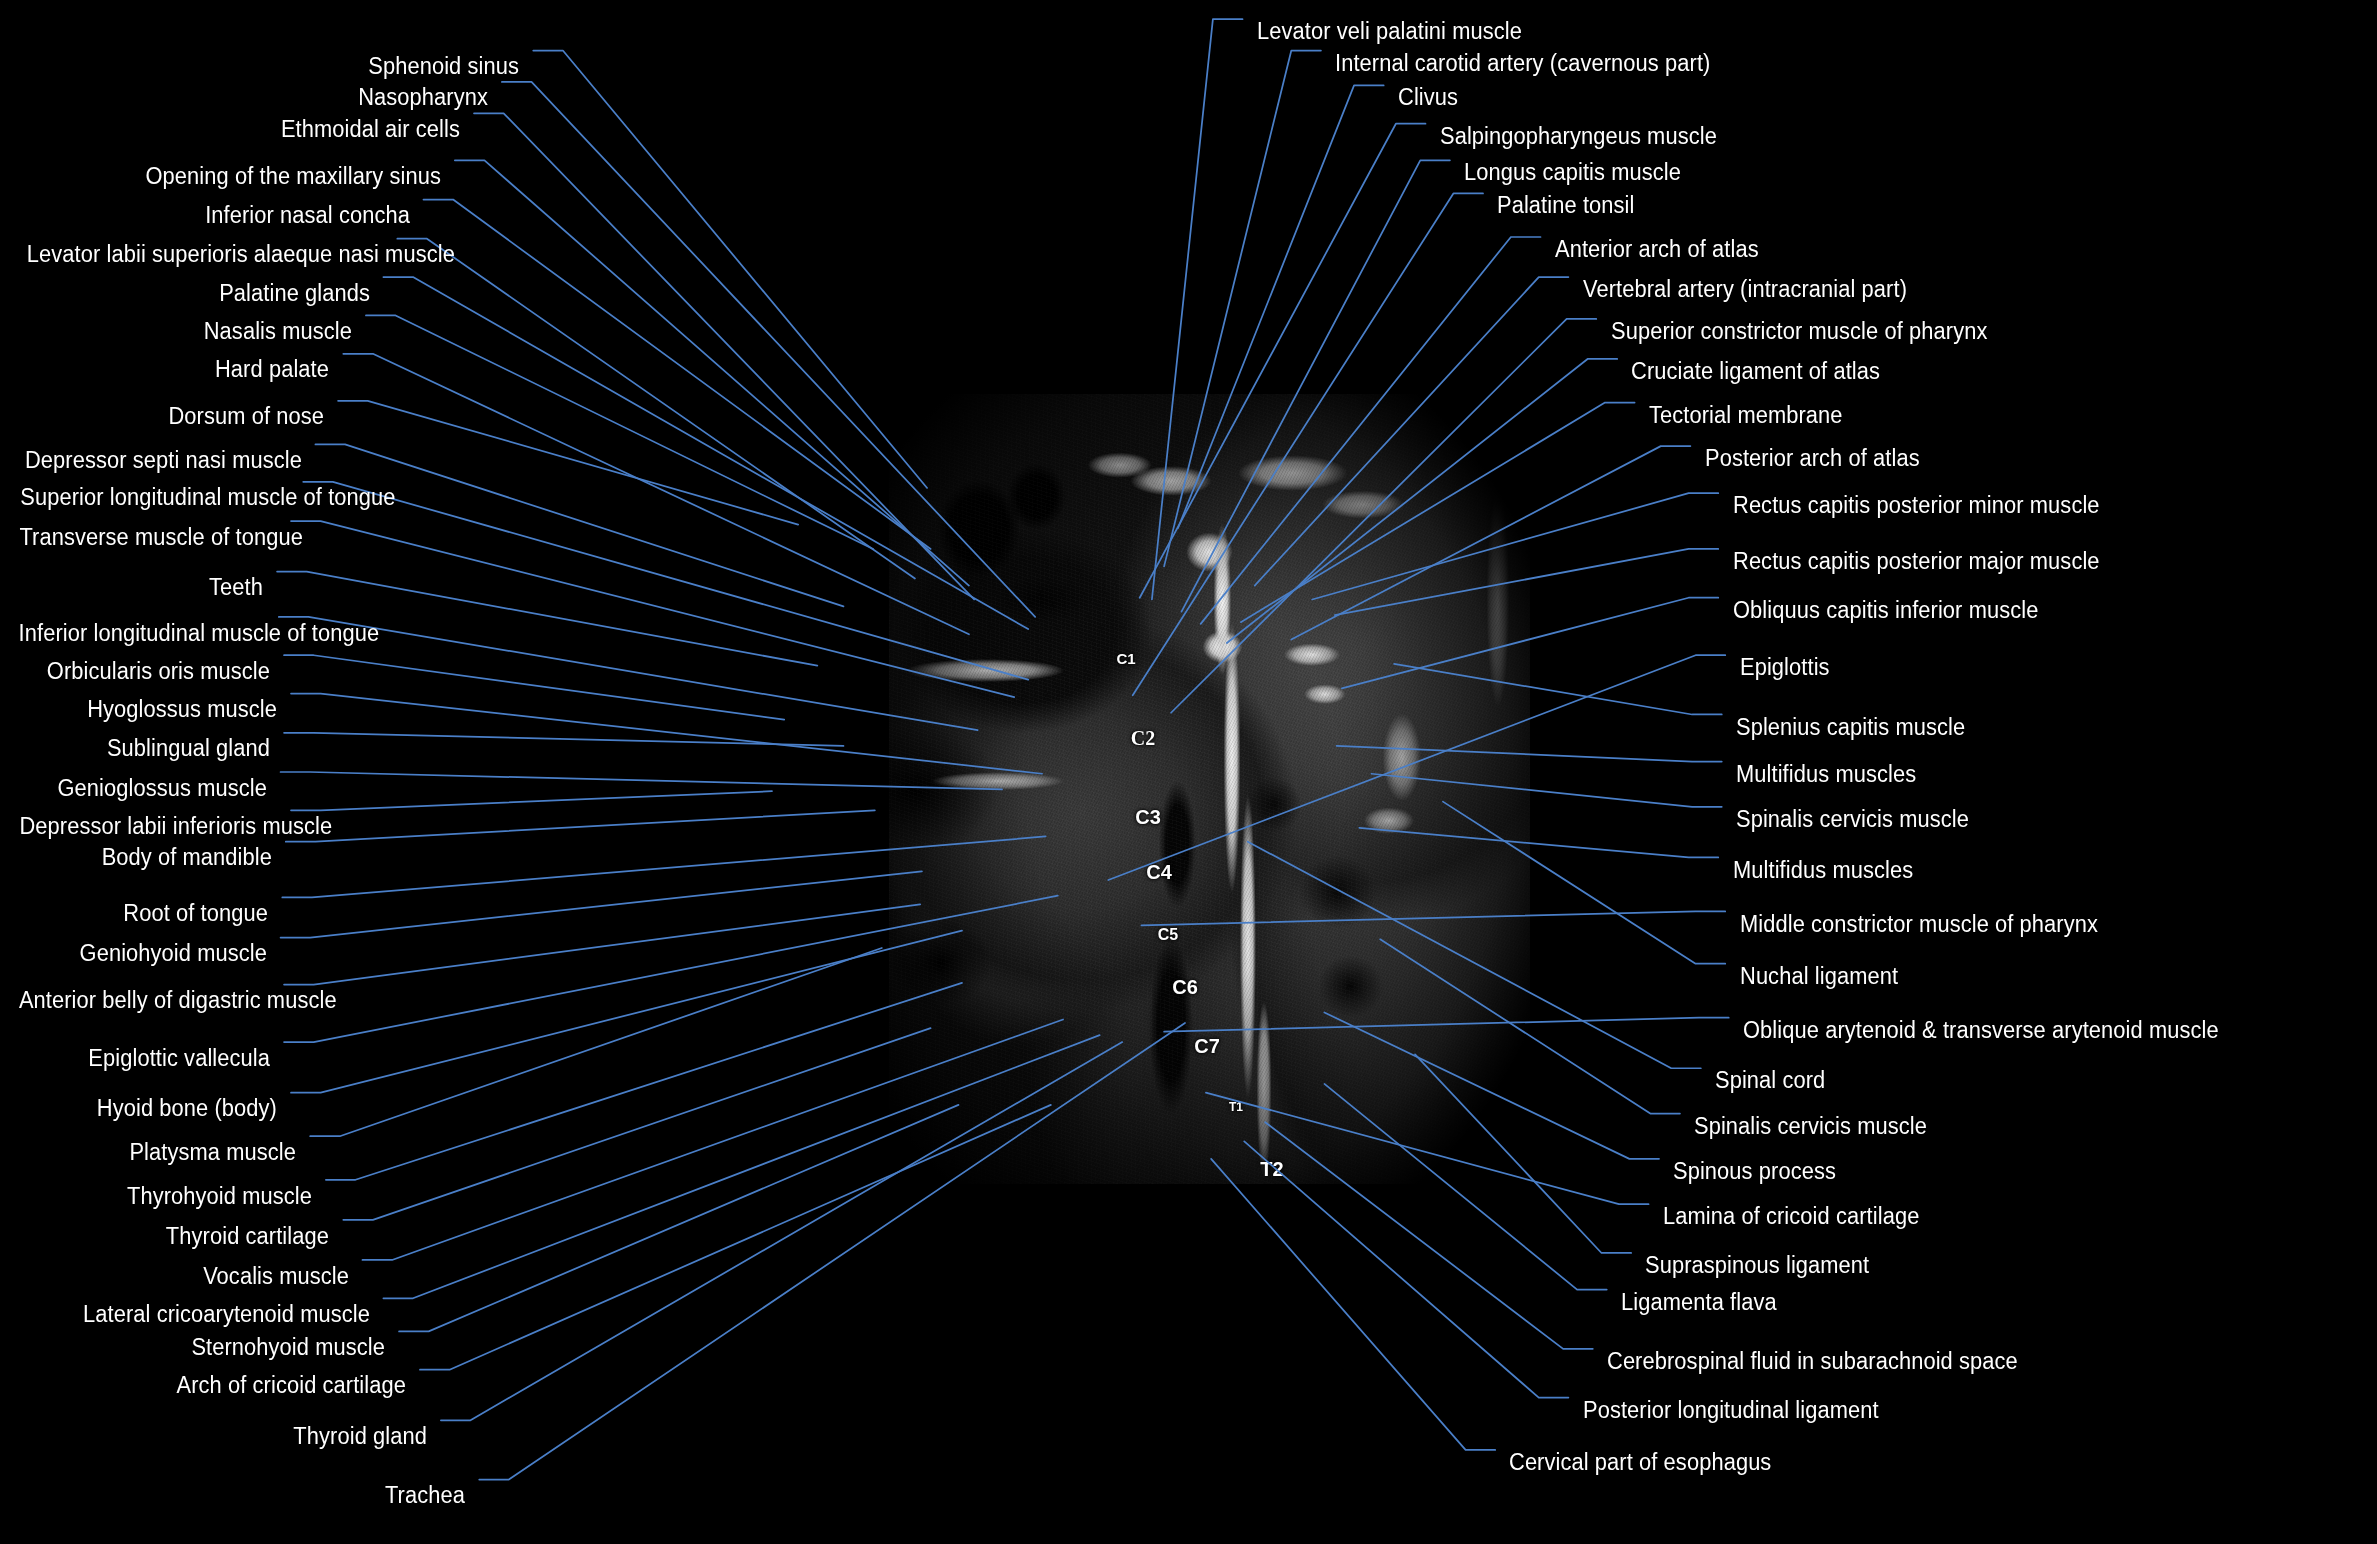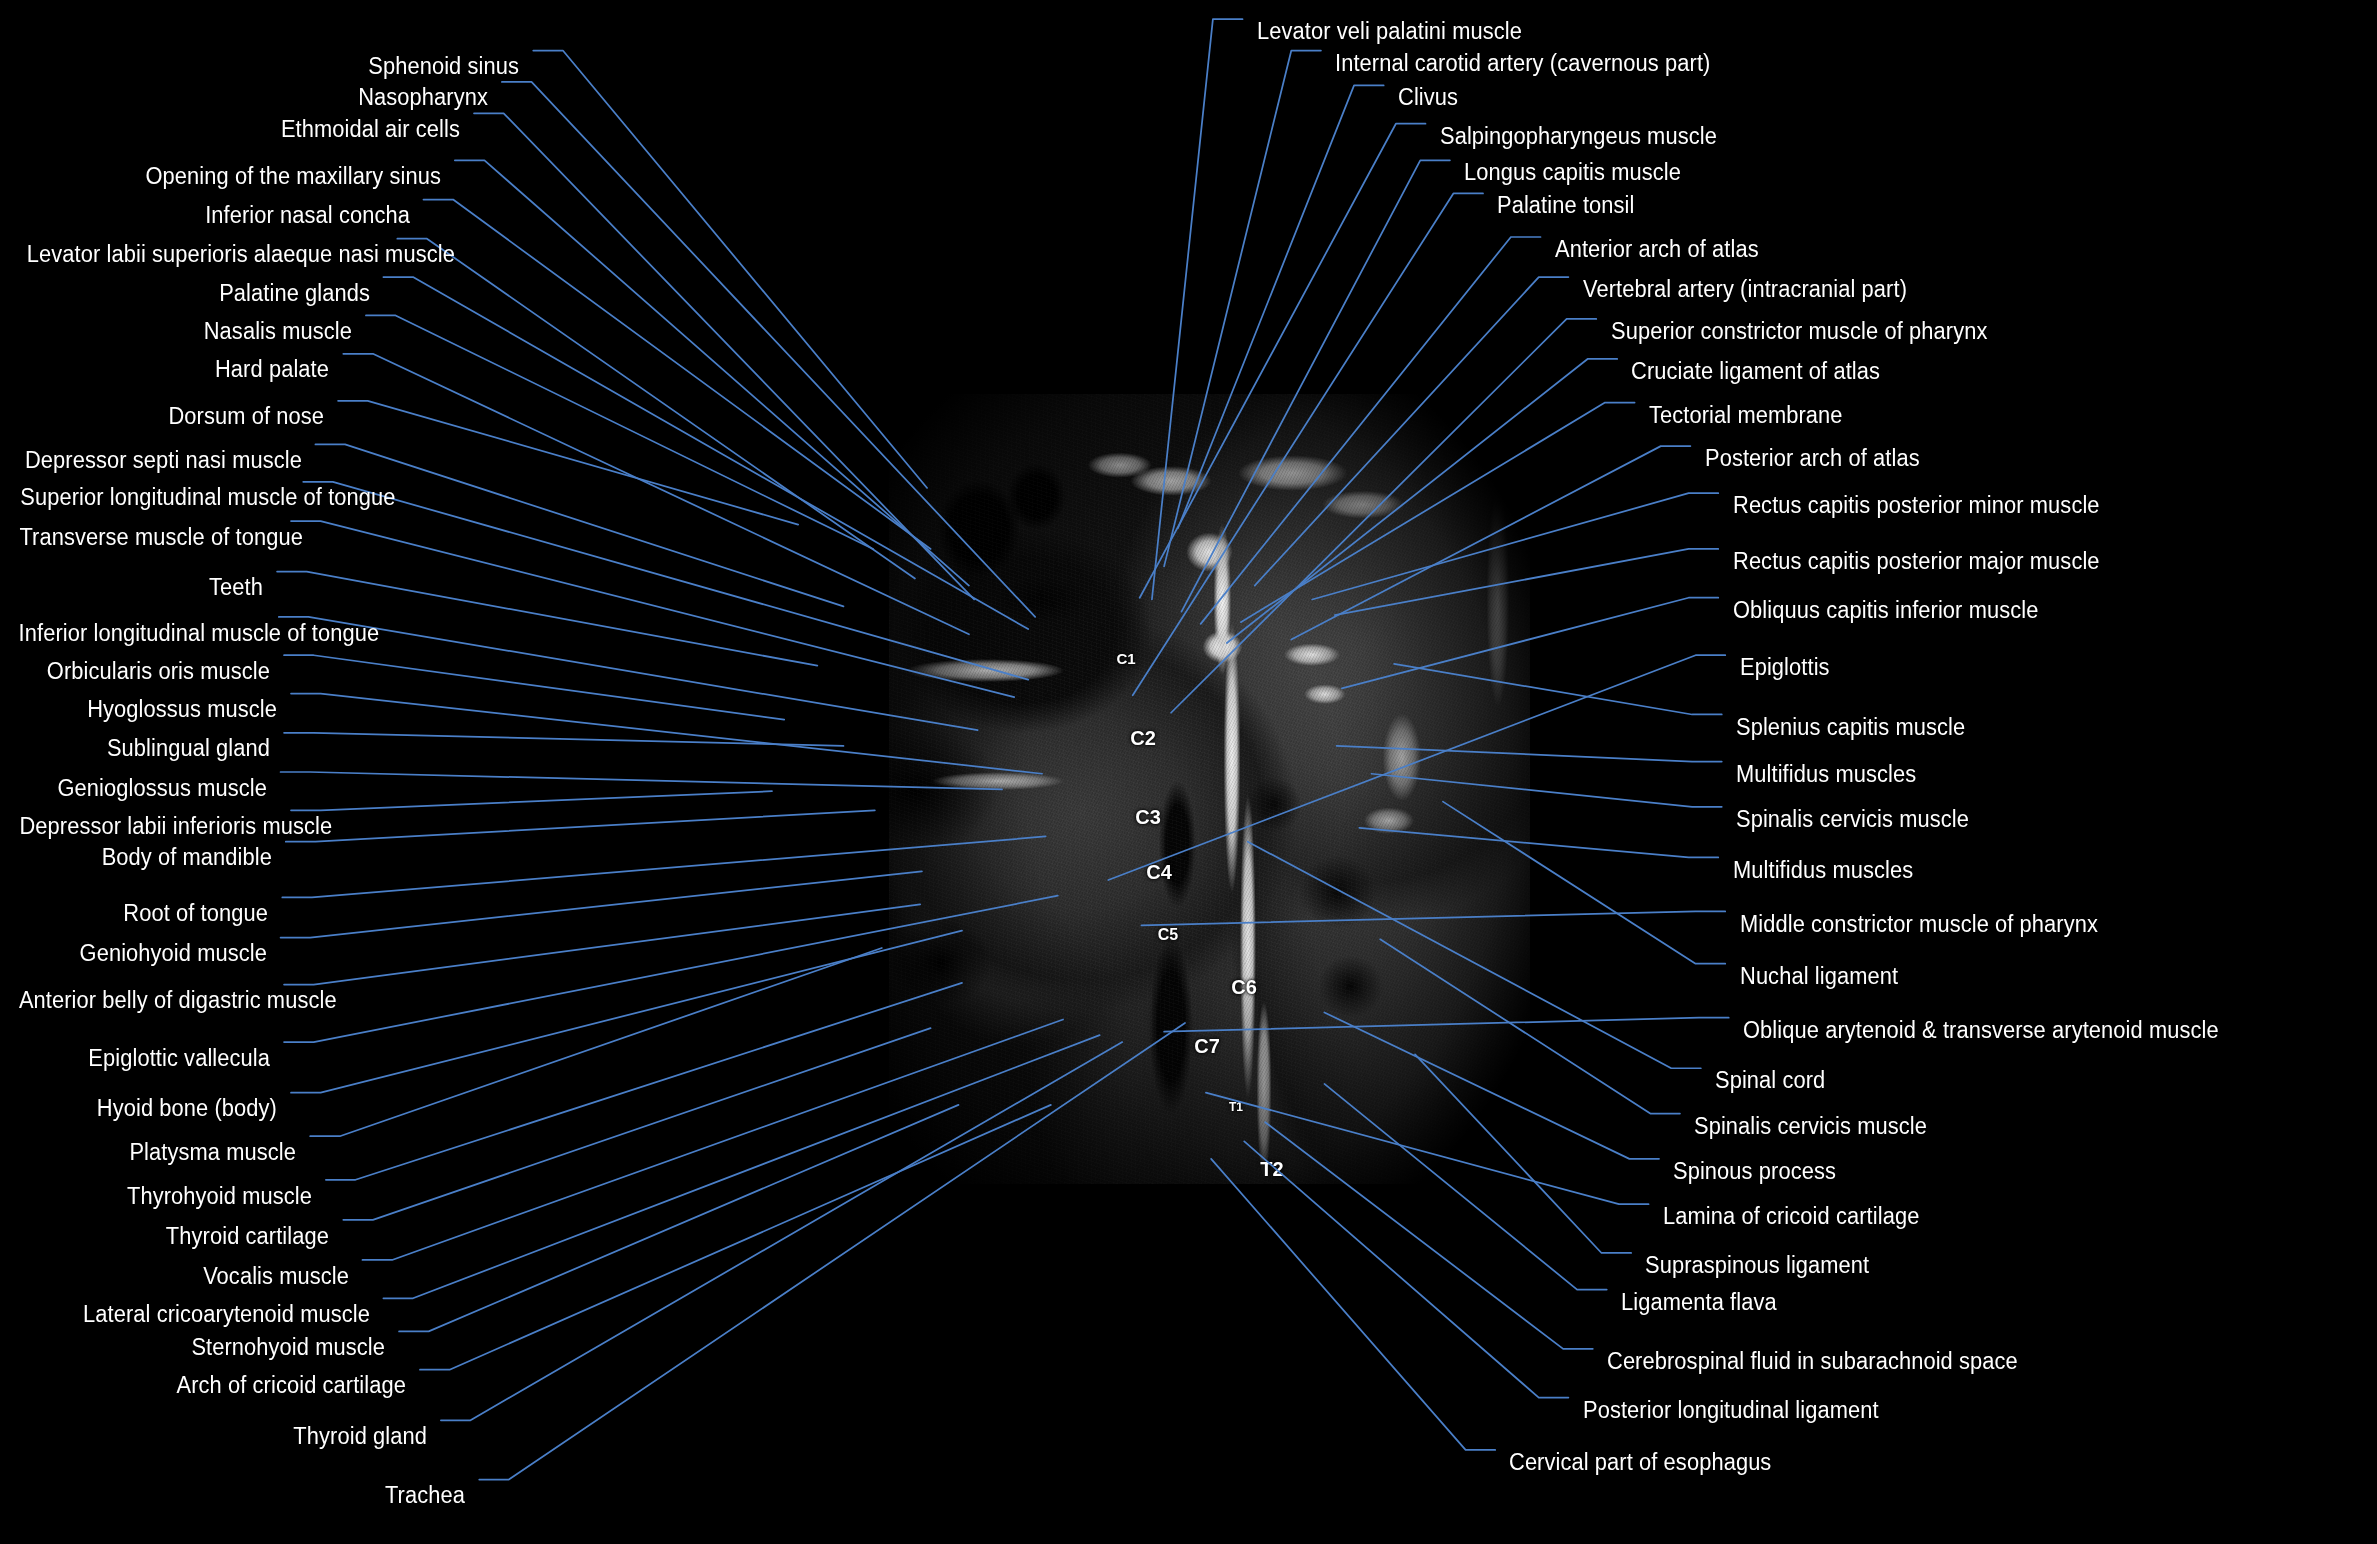--- a/index.html
+++ b/index.html
@@ -115,25 +115,25 @@
   <div id="scan" style="left: 889px; top: 394px; width: 641px; height: 790px;">
     <div class="mri-layer tissue-base"></div>
     <div class="mri-layer dark-layer"></div>
     <div class="mri-layer bright-layer"></div>
     <div class="mri-layer grain"></div>
     <div class="mri-layer vignette"></div>
   </div>
 
   <div id="verts">
       <div class="vert" style="left: 1126px; top: 658px; font-size: 15px;">C1</div>
-      <div class="vert" style="left: 1143px; top: 738px; font-size: 20px;">C2</div>
+      <div class="vert" style="left: 1143px; top: 738px; font-size: 20px; font-family: Liberation Serif, serif;">C2</div>
       <div class="vert" style="left: 1148px; top: 817px; font-size: 20px;">C3</div>
       <div class="vert" style="left: 1159px; top: 872px; font-size: 20px;">C4</div>
       <div class="vert" style="left: 1168px; top: 935px; font-size: 16px;">C5</div>
-      <div class="vert" style="left: 1244px; top: 987px; font-size: 20px;">C6</div>
+      <div class="vert" style="left: 1185px; top: 987px; font-size: 20px;">C6</div>
       <div class="vert" style="left: 1207px; top: 1046px; font-size: 20px;">C7</div>
       <div class="vert" style="left: 1236px; top: 1107px; font-size: 12px;">T1</div>
       <div class="vert" style="left: 1272px; top: 1169px; font-size: 20px;">T2</div>
     </div>
 
   <svg id="leaders" viewBox="0 0 2728 1772" preserveAspectRatio="none">
       <polyline points="612,58 646,58 1064,560" fill="none" stroke="#4a7fc8" stroke-width="2" stroke-linejoin="round" stroke-linecap="round"></polyline>
       <polyline points="576,94 610,94 1188,708" fill="none" stroke="#4a7fc8" stroke-width="2" stroke-linejoin="round" stroke-linecap="round"></polyline>
       <polyline points="544,130 578,130 1118,688" fill="none" stroke="#4a7fc8" stroke-width="2" stroke-linejoin="round" stroke-linecap="round"></polyline>
       <polyline points="522,184 556,184 1112,672" fill="none" stroke="#4a7fc8" stroke-width="2" stroke-linejoin="round" stroke-linecap="round"></polyline>

